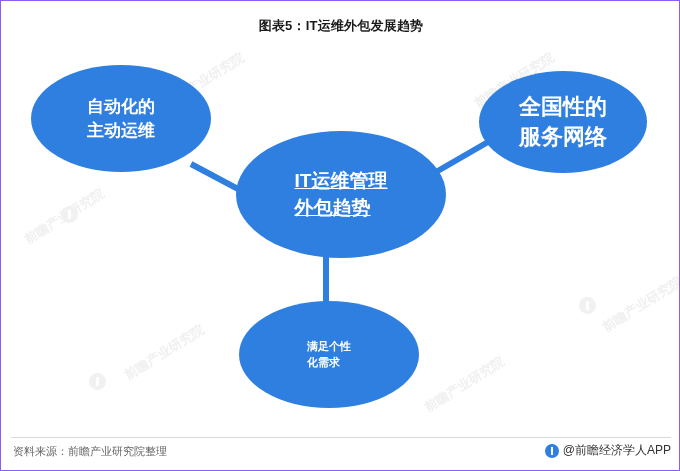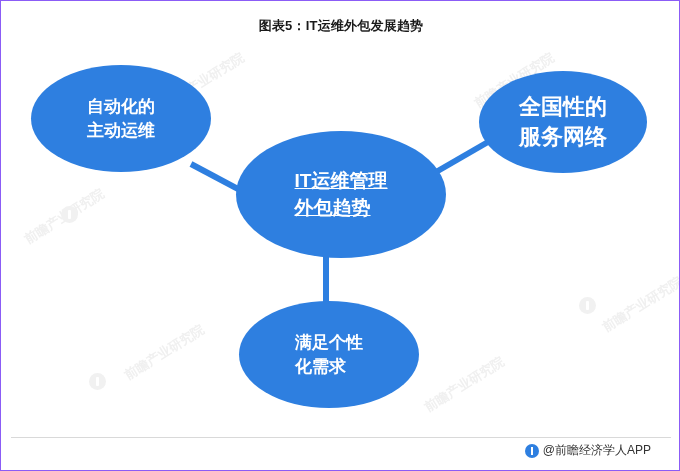--- a/index.html
+++ b/index.html
@@ -111,21 +111,21 @@
     width: 168px;
     height: 102px;
     font-size: 22px;
     background: #2e7fe0;
   }
   #node-custom {
     left: 238px;
     top: 258px;
     width: 180px;
     height: 107px;
-    font-size: 17px;
+    font-size: 11px;
     background: #2e7fe0;
   }
   .connector {
     position: absolute;
     background: #2e7fe0;
     transform-origin: left center;
   }
   #conn-left {
     left: 190px;
     top: 118px;
@@ -158,21 +158,21 @@
   }
   #source-text {
     position: absolute;
     left: 12px;
     top: 443px;
     font-size: 11px;
     color: #666666;
   }
   #brand-text {
     position: absolute;
-    right: 28px;
+    right: 8px;
     top: 441px;
     font-size: 12px;
     color: #333333;
     display: flex;
     align-items: center;
     gap: 4px;
   }
   .brand-logo {
     display: inline-block;
     width: 14px;
@@ -230,18 +230,19 @@
     </div>
 
     <div class="ell" id="node-custom">
       <span class="lbl">满足个性
 化需求</span>
     </div>
 
   </div>
 
   <div id="footer-rule"></div>
+  <div id="source-text">资料来源：前瞻产业研究院整理</div>
   <div id="brand-text">
     <span class="brand-logo"></span>
     <span>@前瞻经济学人APP</span>
   </div>
 
 </div>
 
 </body></html>

